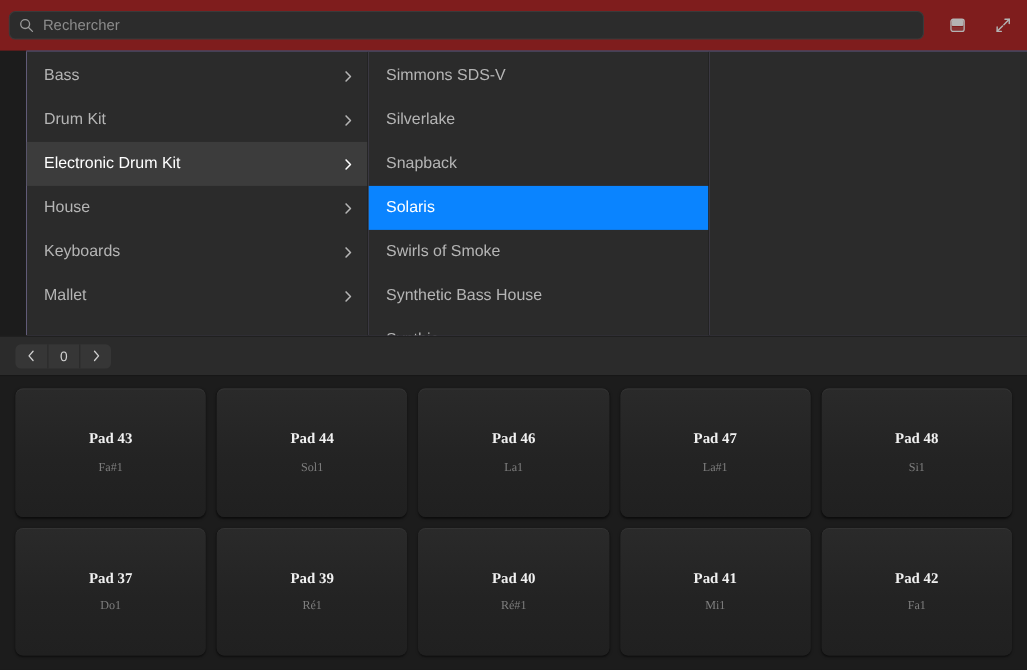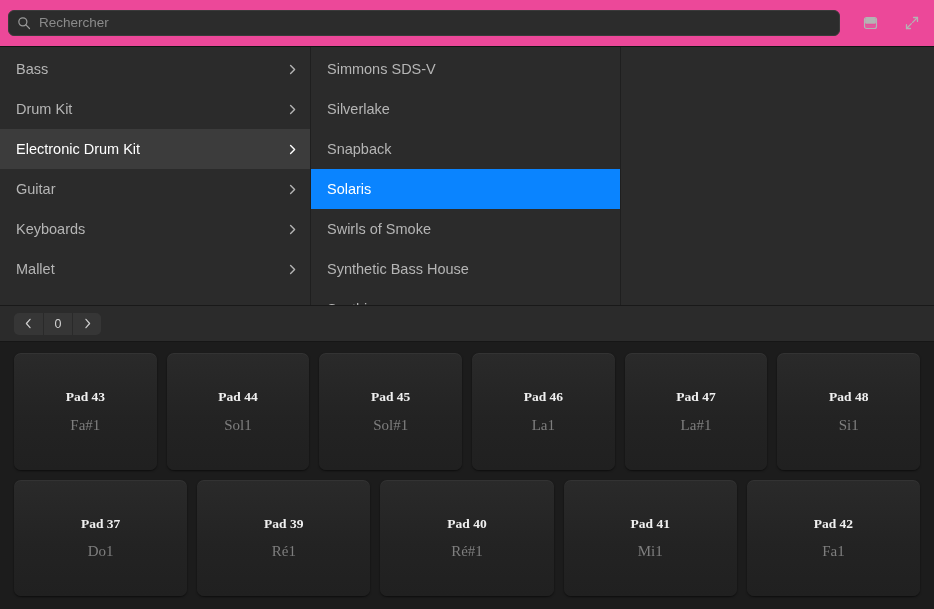--- a/index.html
+++ b/index.html
@@ -19,21 +19,21 @@
     height: 609px;
     background: #1c1c1c;
     display: flex;
     flex-direction: column;
   }
 
   
   .topbar {
     height: 46px;
     min-height: 46px;
-    background: #ec4899;
+    background: #7f1d1d;
     display: flex;
     align-items: center;
     padding: 0 10px 0 8px;
     gap: 18px;
   }
 
   .search-field {
     flex: 1;
     height: 26px;
     background: #2c2c2c;
@@ -73,20 +73,21 @@
   .topbar-btn svg { display: block; }
 
   
   .columns {
     height: 259px;
     min-height: 259px;
     display: flex;
     background: #c4b5fd;
     border-top: 1px solid #141414;
     overflow: hidden;
+    margin-left: 24px;
   }
 
   .col {
     height: 100%;
     overflow: hidden;
     position: relative;
     background: #2b2b2b;
   }
   .col-cat   { width: 311px; border-right: 1px solid #1f1f1f; }
   .col-preset{ width: 310px; border-right: 1px solid #1f1f1f; }
@@ -193,21 +194,21 @@
     overflow: hidden;
   }
   .pad-name {
     color: #f0f0f0;
     font-size: 13.5px;
     font-weight: bold;
     line-height: 1;
   }
   .pad-note {
     color: #7e7e7e;
-    font-size: 15px;
+    font-size: 11px;
     line-height: 1;
     margin-top: 14px;
   }
 </style>
 </head>
 <body>
 
 <div id="app">
 
   <div class="topbar">
@@ -262,21 +263,21 @@
           </div>
           <div class="row is-active-soft">
             <span class="row-label">Electronic Drum Kit</span>
             <span>
               <svg class="chev" viewBox="0 0 11 11" fill="none" stroke="currentColor" stroke-width="1.4" stroke-linecap="round" stroke-linejoin="round">
                 <path d="M3.6 1.4 L7.6 5.5 L3.6 9.6"></path>
               </svg>
             </span>
           </div>
           <div class="row">
-            <span class="row-label">Guitar</span>
+            <span class="row-label">House</span>
             <span>
               <svg class="chev" viewBox="0 0 11 11" fill="none" stroke="currentColor" stroke-width="1.4" stroke-linecap="round" stroke-linejoin="round">
                 <path d="M3.6 1.4 L7.6 5.5 L3.6 9.6"></path>
               </svg>
             </span>
           </div>
           <div class="row">
             <span class="row-label">Keyboards</span>
             <span>
               <svg class="chev" viewBox="0 0 11 11" fill="none" stroke="currentColor" stroke-width="1.4" stroke-linecap="round" stroke-linejoin="round">
@@ -344,24 +345,20 @@
       <div class="pad-row">
         <div class="pad">
           <div class="pad-name">Pad 43</div>
           <div class="pad-note">Fa#1</div>
         </div>
         <div class="pad">
           <div class="pad-name">Pad 44</div>
           <div class="pad-note">Sol1</div>
         </div>
         <div class="pad">
-          <div class="pad-name">Pad 45</div>
-          <div class="pad-note">Sol#1</div>
-        </div>
-        <div class="pad">
           <div class="pad-name">Pad 46</div>
           <div class="pad-note">La1</div>
         </div>
         <div class="pad">
           <div class="pad-name">Pad 47</div>
           <div class="pad-note">La#1</div>
         </div>
         <div class="pad">
           <div class="pad-name">Pad 48</div>
           <div class="pad-note">Si1</div>

